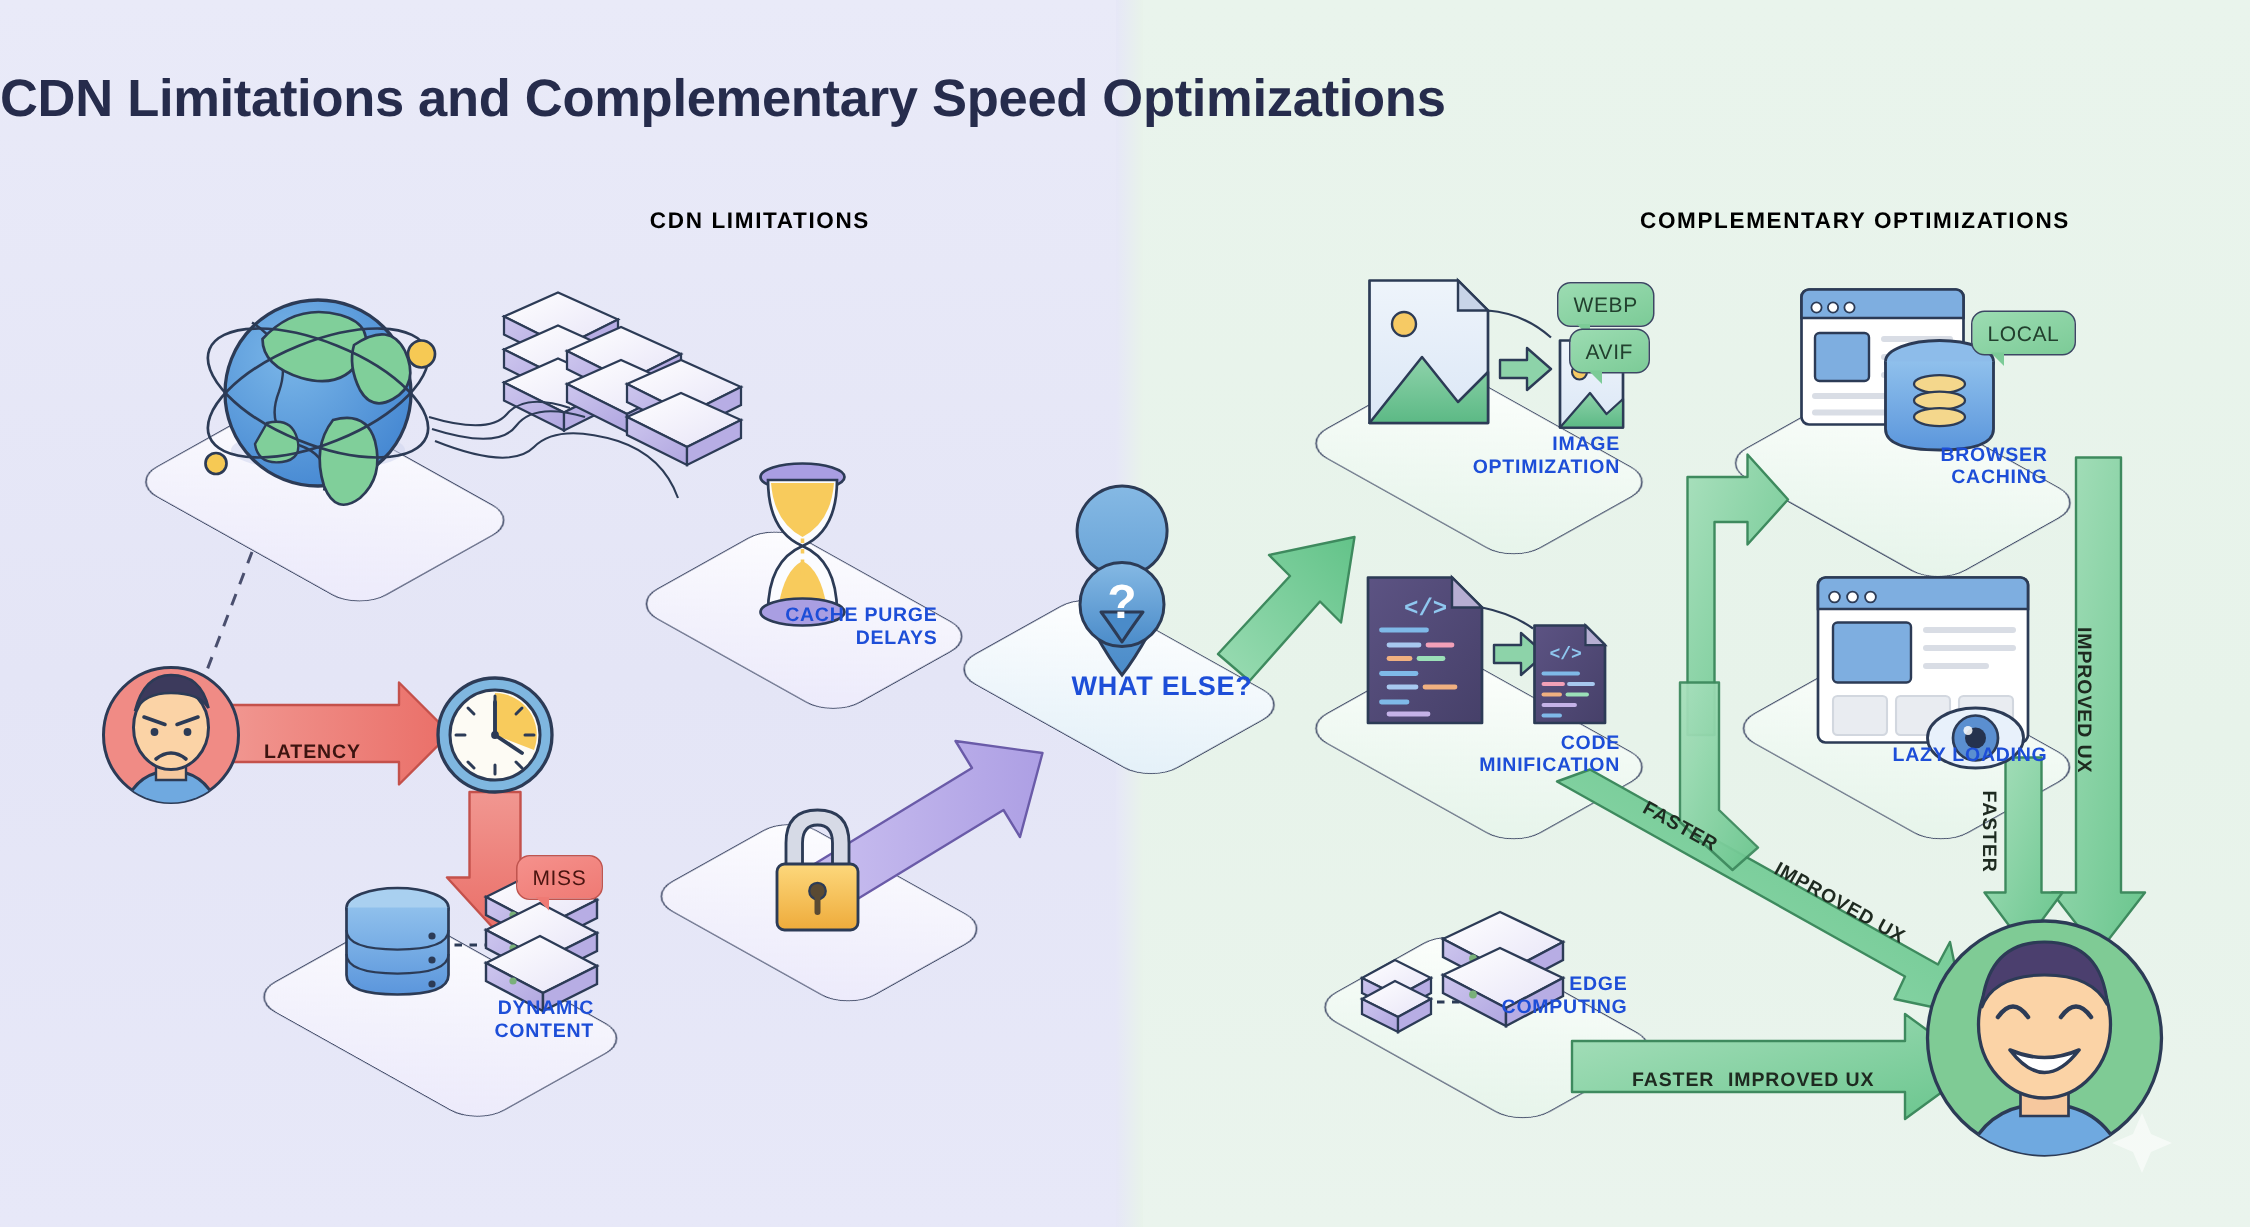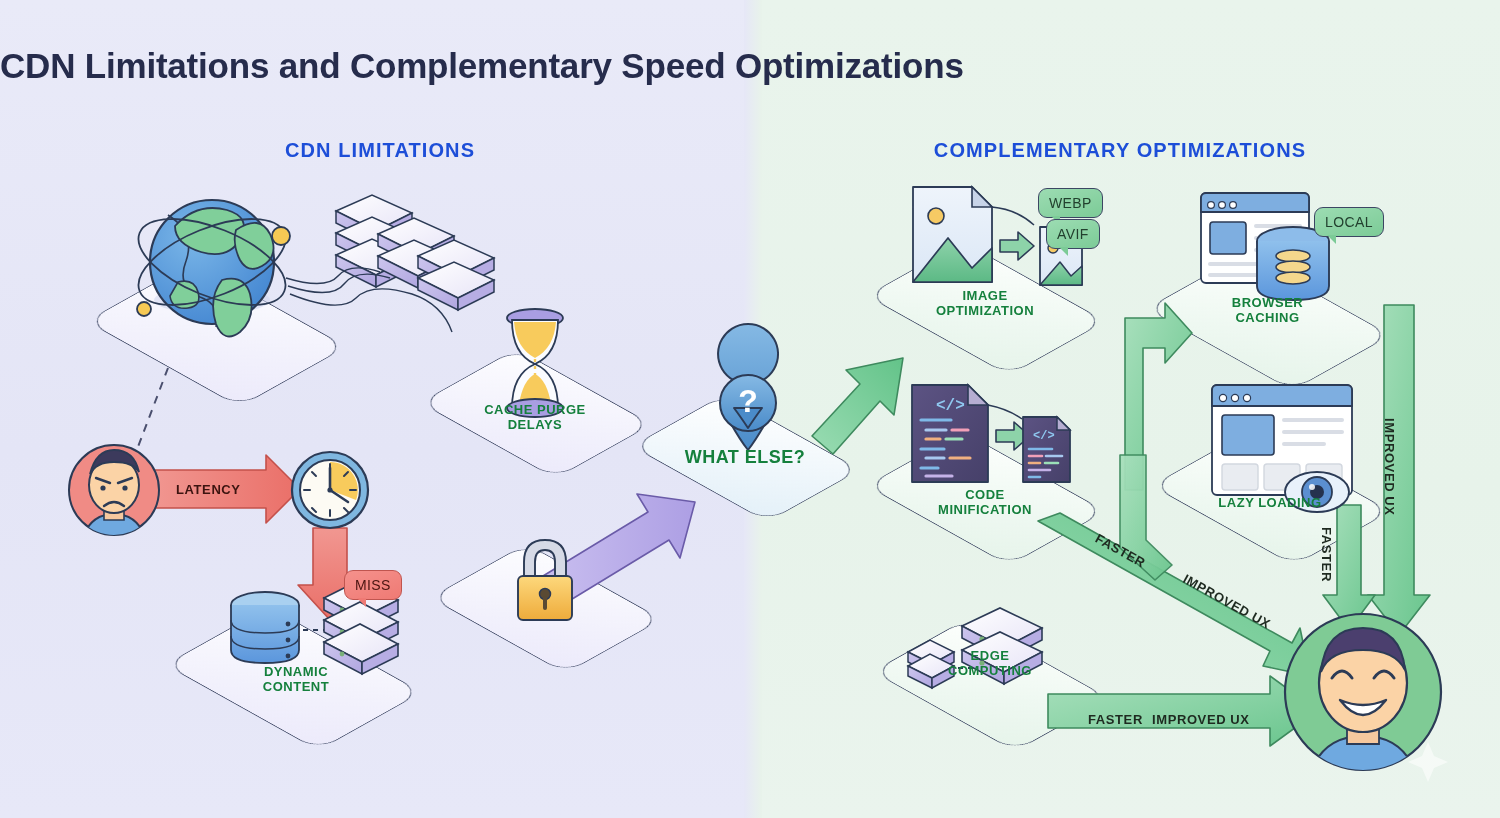--- a/index.html
+++ b/index.html
@@ -14,22 +14,22 @@
   .bg-right{position:absolute;left:752px;top:0;width:748px;height:818px;
     background:linear-gradient(180deg,#e9f4ec 0%,#e7f3ea 60%,#eaf4ed 100%);}
   .bg-seam{position:absolute;left:744px;top:0;width:18px;height:818px;
     background:linear-gradient(90deg,rgba(230,231,247,1),rgba(232,243,234,1));}
 
   .title{
     position:absolute;left:0;top:46px;width:1500px;
     font-size:35px;font-weight:bold;color:#262c4c;letter-spacing:-0.2px;
   }
   .sec-head{
-    position:absolute;font-size:20px;font-weight:bold;color:#1d4ed8;
-    letter-spacing:1.1px;text-align:center;
+    position:absolute;font-size:15px;font-weight:bold;color:#000000;
+    letter-spacing:1.1px;text-align:right;
   }
   .sec-left{left:180px;top:139px;width:400px;}
   .sec-right{left:860px;top:139px;width:520px;}
 
   
   .card{position:absolute;}
   .card .top{
     position:absolute;left:0;top:0;width:100%;height:100%;
     border-radius:26px;border:1.6px solid #3c4663;
     transform:rotateX(56deg) rotateZ(45deg);
@@ -42,22 +42,22 @@
     transform-origin:50% 50%;z-index:-1;
   }
   .card.purple .top{background:linear-gradient(150deg,#fdfdff 0%,#f2f1fc 60%,#eceafb 100%);}
   .card.purple .side{background:linear-gradient(150deg,#c3b9ee,#a99ee2);}
   .card.green .top{background:linear-gradient(150deg,#fdfffd 0%,#eef8f1 60%,#e6f4ea 100%);}
   .card.green .side{background:linear-gradient(150deg,#9fdcb4,#6ec792);}
   .card.blue .top{background:linear-gradient(150deg,#ffffff 0%,#eef6fb 60%,#e3f0f8 100%);}
   .card.blue .side{background:linear-gradient(150deg,#bcdcec,#8fc6e0);}
 
   .card-label{
-    position:absolute;text-align:center;font-size:13px;font-weight:bold;
-    color:#15803d;letter-spacing:0.5px;line-height:15px;white-space:pre-line;
+    position:absolute;text-align:right;font-size:13px;font-weight:bold;
+    color:#1d4ed8;letter-spacing:0.5px;line-height:15px;white-space:pre-line;
     z-index:30;
   }
 
   
   .badge{
     position:absolute;z-index:40;border-radius:9px;
     font-size:14px;font-weight:normal;color:#22402e;
     padding:6px 10px;border:1.6px solid #3c4663;
     background:linear-gradient(160deg,#9cdcb2,#7ccb97);
     letter-spacing:0.4px;
@@ -152,21 +152,21 @@
 
     <g>
       <path d="M1120 455 L1146 455 L1146 540 L1172 565 L1155 580 L1120 548 Z" fill="url(#gg)" stroke="#3e8a5e" stroke-width="1.6" stroke-linejoin="round" opacity="0.95"></path>
     </g>
 
     <g>
       <path d="M1048 694 L1270 694 L1270 676 L1318 711 L1270 746 L1270 728 L1048 728 Z" fill="url(#gg)" stroke="#3e8a5e" stroke-width="1.6" stroke-linejoin="round"></path>
     </g>
   </svg>
 
-  <div class="arrow-label red" style="left:176px;top:482px;">LATENCY</div>
+  <div class="arrow-label red" style="left:176px;top:493px;">LATENCY</div>
   <div class="arrow-label" style="left:1088px;top:712px;">FASTER</div>
   <div class="arrow-label" style="left:1152px;top:712px;">IMPROVED UX</div>
   <div class="arrow-label" style="left:1093px;top:543px;transform:rotate(29deg);">FASTER</div>
   <div class="arrow-label" style="left:1178px;top:594px;transform:rotate(29deg);">IMPROVED UX</div>
   <div class="arrow-label" style="left:1334px;top:527px;transform:rotate(90deg);transform-origin:left top;">FASTER</div>
   <div class="arrow-label" style="left:1397px;top:418px;transform:rotate(90deg);transform-origin:left top;">IMPROVED UX</div>
 
   <div class="card purple" style="left:108px;top:258px;width:215px;height:150px;">
     <div class="side"></div>
     <div class="top"></div>

